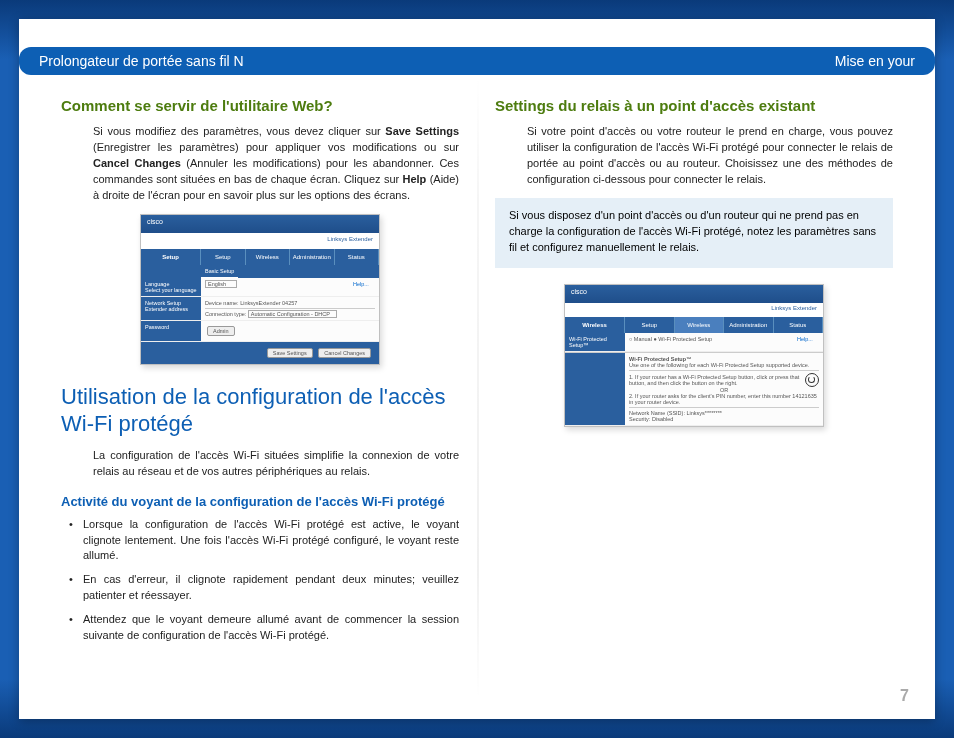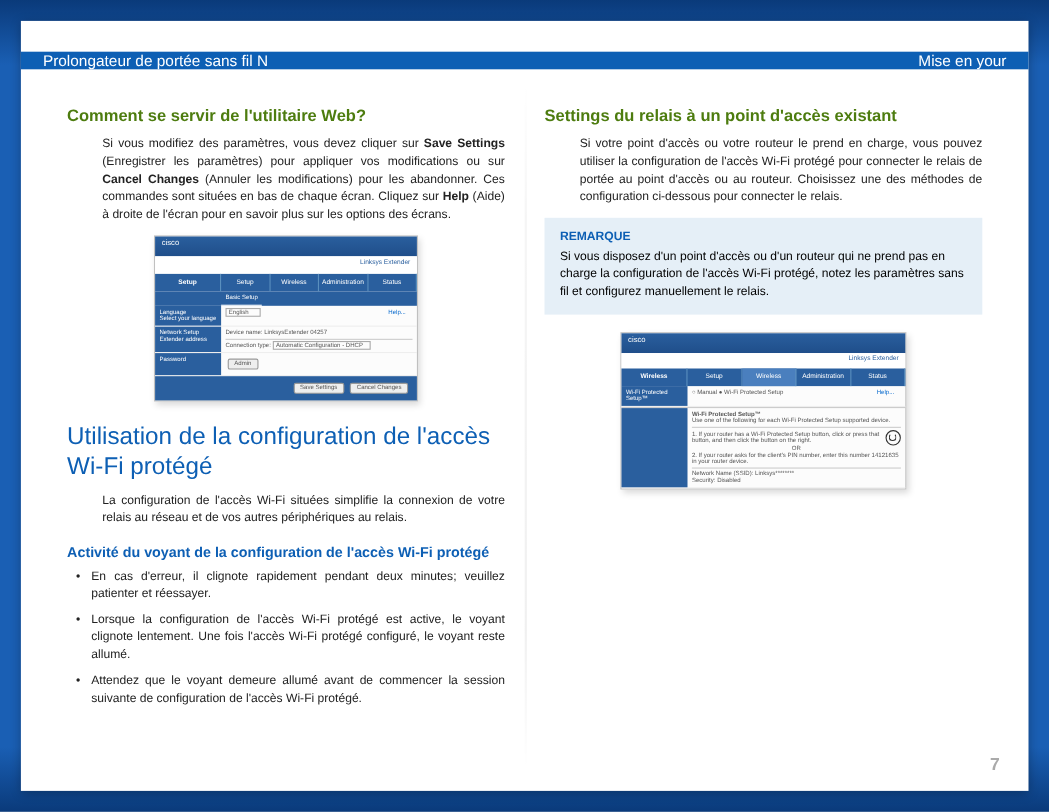--- a/index.html
+++ b/index.html
@@ -7,23 +7,23 @@
   body {
     background: linear-gradient(to bottom, #0a3a7a 0%, #1a5fb4 8%, #1a5fb4 92%, #0a3a7a 100%);
     display: flex; align-items: center; justify-content: center;
   }
   .page {
     width: 916px; height: 700px; background: #fff; position: relative;
     box-shadow: 0 2px 10px rgba(0,0,0,0.3);
   }
   .header-bar {
     position: absolute; top: 28px; left: 0; right: 0;
-    background: #0d5fb4; color: #fff; height: 16px;
+    background: #0d5fb4; color: #fff; height: 28px;
     display: flex; justify-content: space-between; align-items: center;
-    padding: 0 20px; font-size: 14px; font-weight: 300;
+    padding: 0 20px; font-size: 14px; font-weight: 300; border-radius: 12px;
   }
   .content {
     position: absolute; top: 78px; left: 0; right: 0; bottom: 0;
     display: flex; padding: 0 24px;
   }
   .col { flex: 1; padding: 0 18px; }
   .col-r { border-left: 0; }
   h2.section { color: #4d7c0f; font-size: 15px; font-weight: 600; margin-bottom: 10px; }
   h2.big { color: #0d5fb4; font-size: 22px; font-weight: 400; line-height: 1.25; margin: 18px 0 10px; }
   h3.sub { color: #0d5fb4; font-size: 13px; font-weight: 600; margin: 14px 0 8px; }
@@ -117,32 +117,31 @@
         <div class="ss-foot" style="background:#2a5f9e;">
           <span class="ss-btn">Save Settings</span>
           <span class="ss-btn">Cancel Changes</span>
         </div>
       </div>
 
       <h2 class="big">Utilisation de la configuration de l'accès Wi-Fi protégé</h2>
       <p class="body">La configuration de l'accès Wi-Fi situées simplifie la connexion de votre relais au réseau et de vos autres périphériques au relais.</p>
       <h3 class="sub">Activité du voyant de la configuration de l'accès Wi-Fi protégé</h3>
       <ul class="bullets">
+        <li>Lorsque la configuration de l'accès Wi-Fi protégé est active, le voyant clignote lentement. Une fois l'accès Wi-Fi protégé configuré, le voyant reste allumé.</li>
         <li>En cas d'erreur, il clignote rapidement pendant deux minutes; veuillez patienter et réessayer.</li>
-        <li>Lorsque la configuration de l'accès Wi-Fi protégé est active, le voyant clignote lentement. Une fois l'accès Wi-Fi protégé configuré, le voyant reste allumé.</li>
         <li>Attendez que le voyant demeure allumé avant de commencer la session suivante de configuration de l'accès Wi-Fi protégé.</li>
       </ul>
     </div>
 
     <div class="col col-r">
       <h2 class="section">Settings du relais à un point d'accès existant</h2>
       <p class="body">Si votre point d'accès ou votre routeur le prend en charge, vous pouvez utiliser la configuration de l'accès Wi-Fi protégé pour connecter le relais de portée au point d'accès ou au routeur. Choisissez une des méthodes de configuration ci-dessous pour connecter le relais.</p>
 
       <div class="note-box">
-        <div class="note-title">REMARQUE</div>
         <div>Si vous disposez d'un point d'accès ou d'un routeur qui ne prend pas en charge la configuration de l'accès Wi-Fi protégé, notez les paramètres sans fil et configurez manuellement le relais.</div>
       </div>
 
       <div class="screenshot" style="width:260px;">
         <div class="ss-top">
           <span class="dots">cisco</span>
         </div>
         <div style="height:14px; background:#fff; text-align:right; padding:2px 6px; color:#2a5f9e;">Linksys Extender</div>
         <div class="ss-bluetab">
           <div style="width:60px; font-weight:bold;">Wireless</div>

